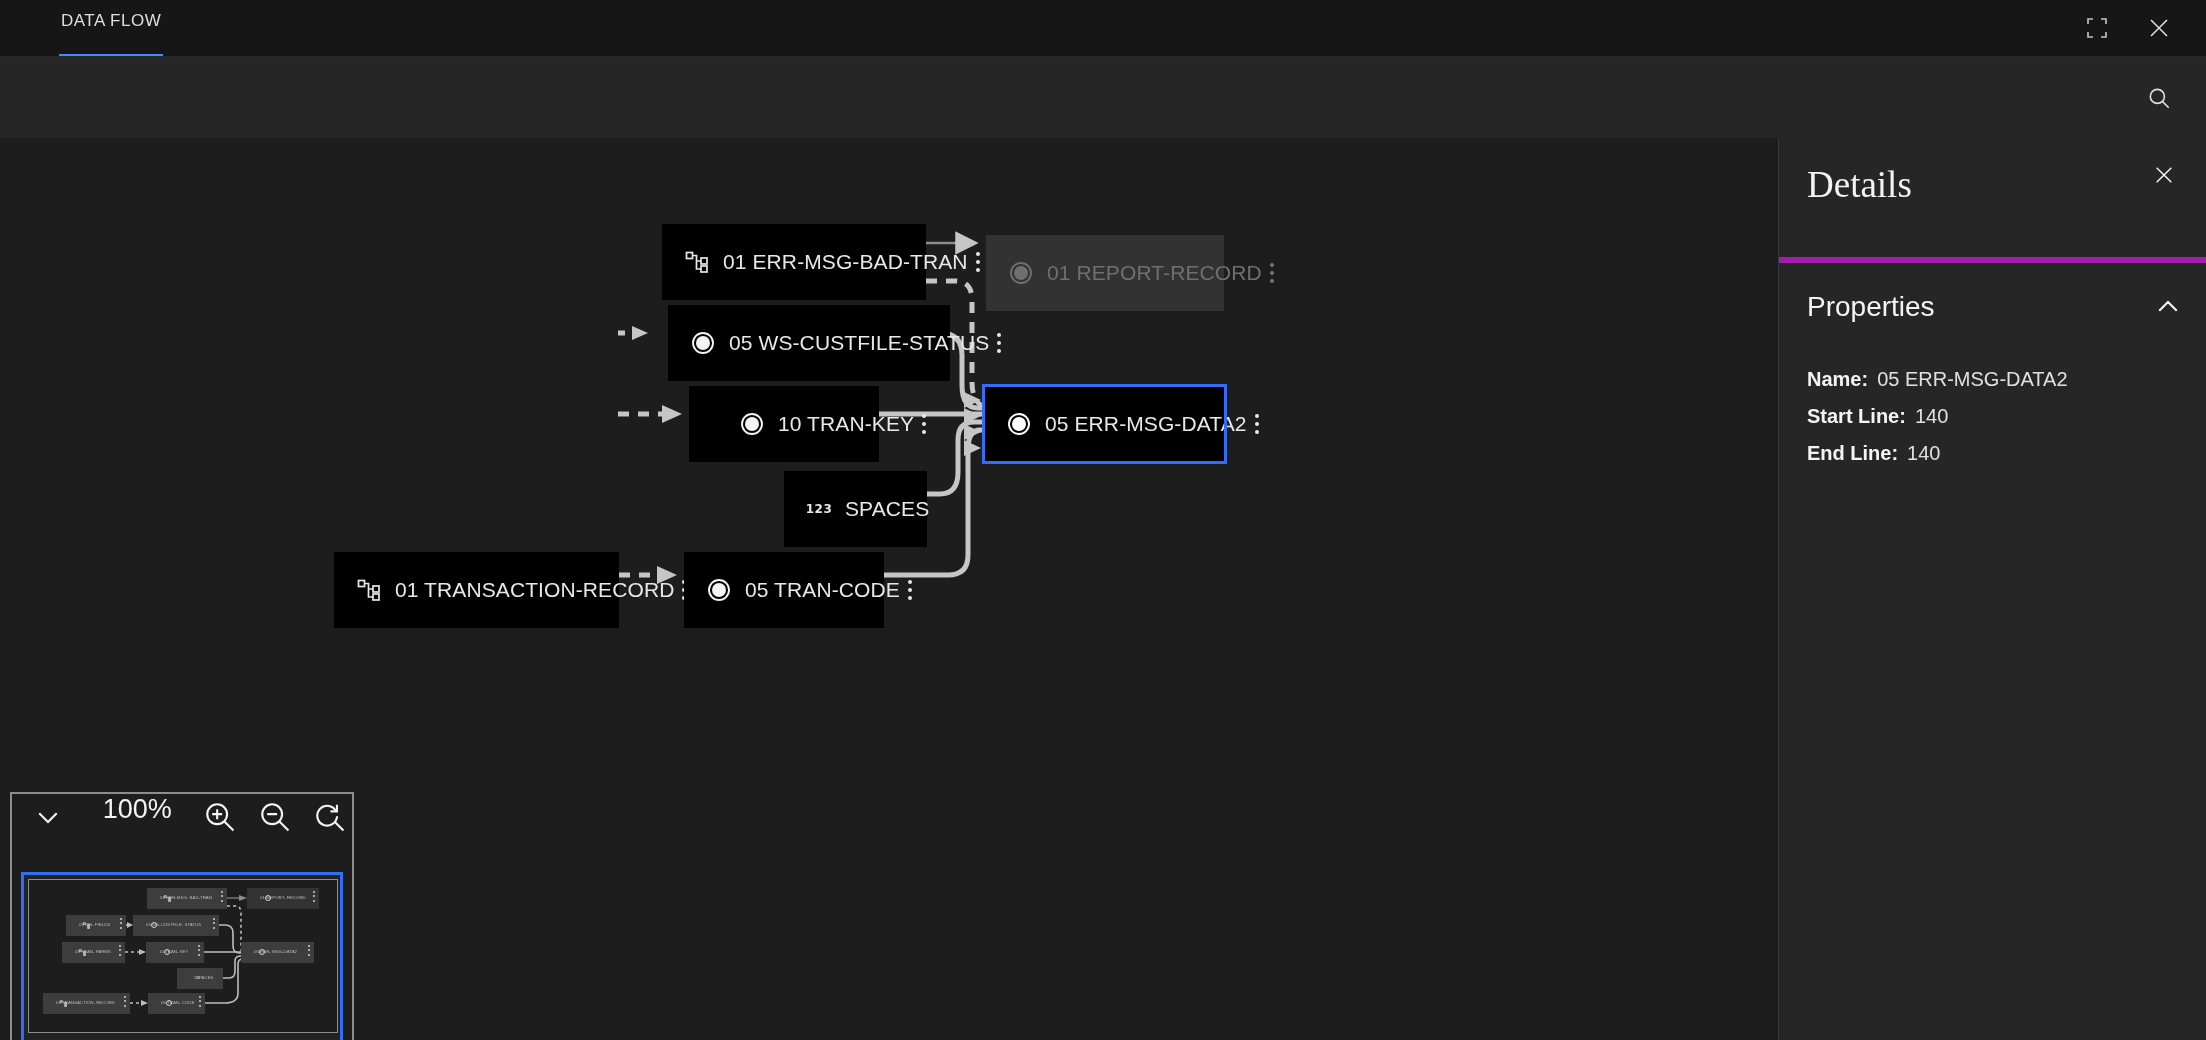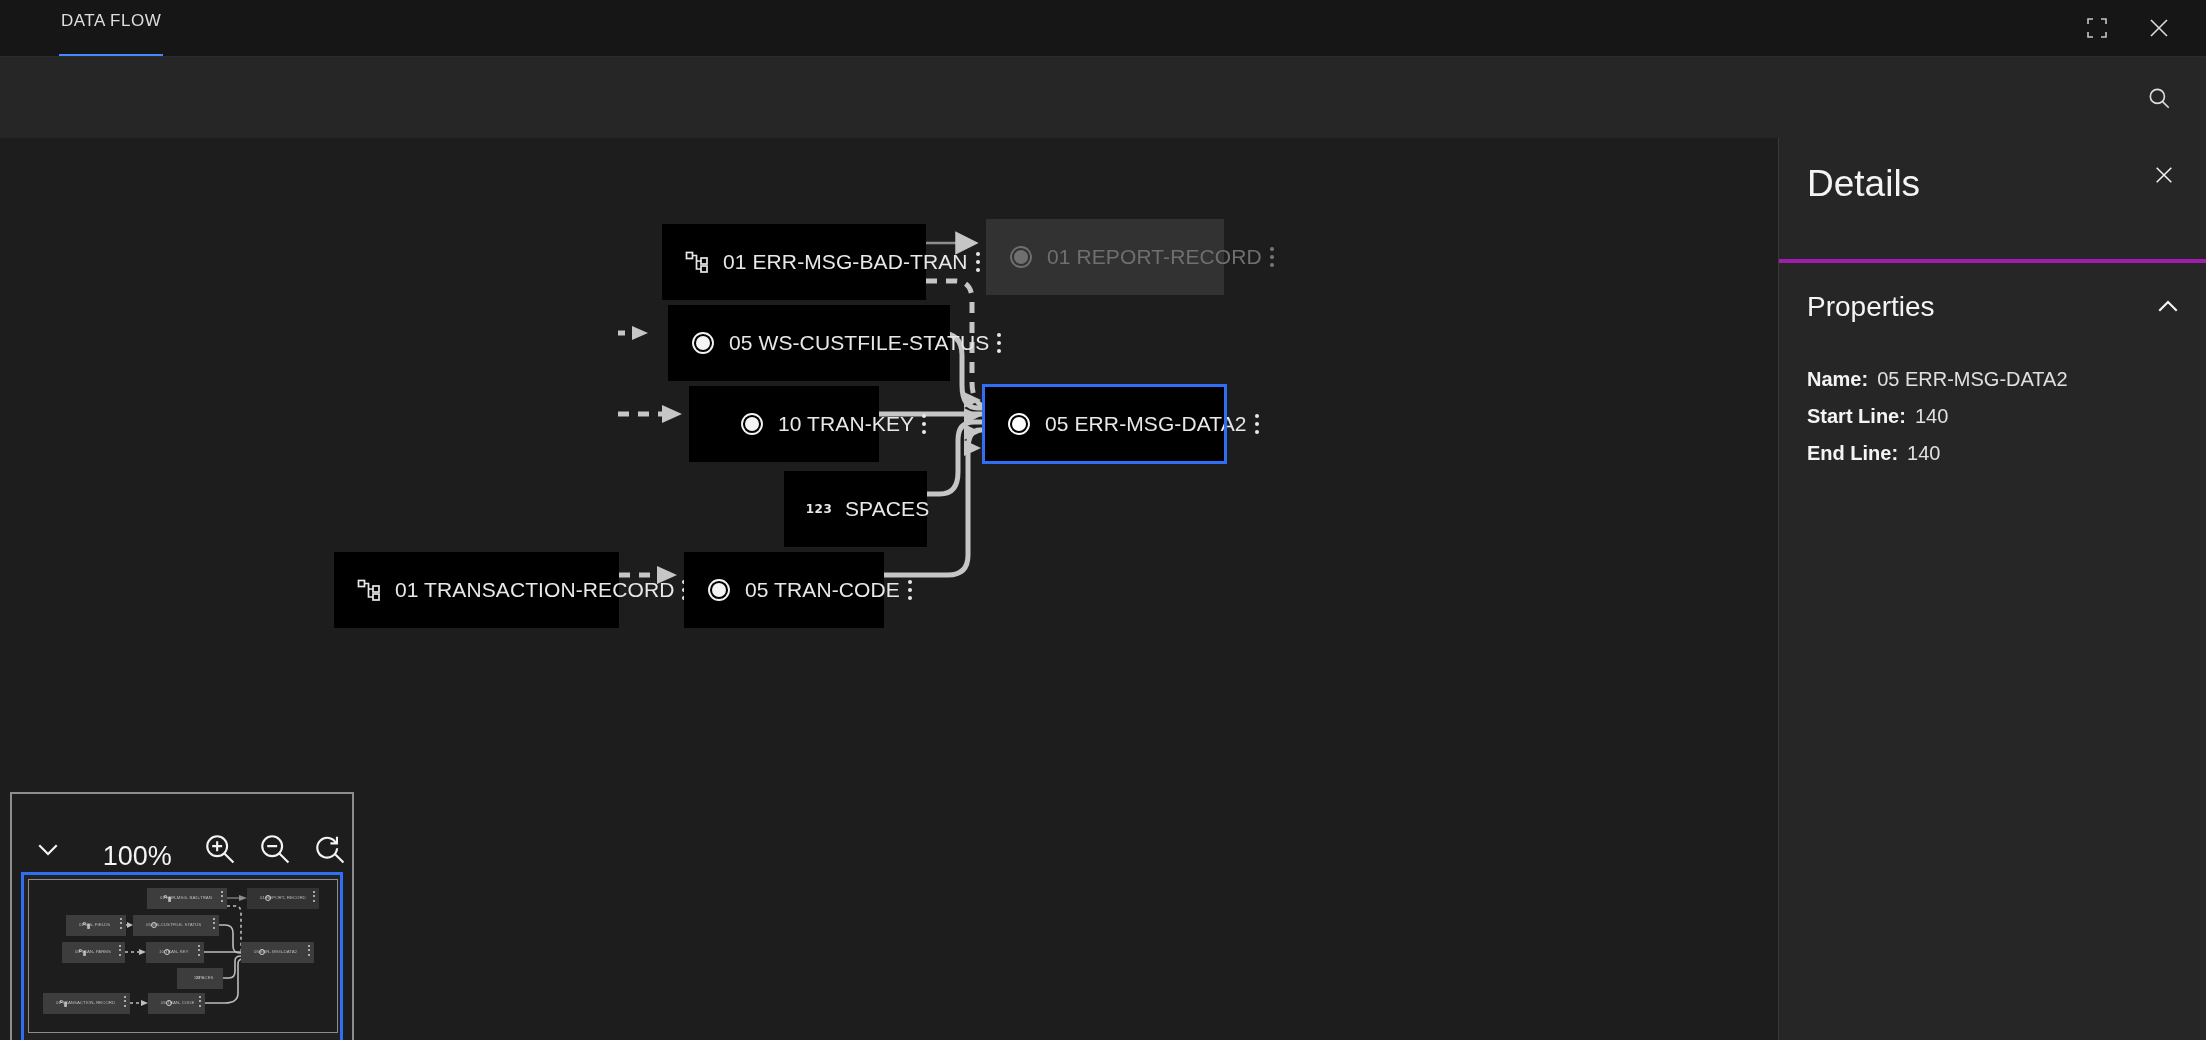--- a/index.html
+++ b/index.html
@@ -122,21 +122,21 @@
   
   .minimap {
     position: absolute;
     left: 10px; top: 654px;
     width: 344px; height: 366px;
     border: 2px solid #8d8d8d;
     background: #1d1d1d;
     z-index: 20;
   }
   .mm-toolbar {
-    height: 78px; display: flex; align-items: flex-end;
+    height: 78px; display: flex; align-items: flex-start;
     padding-left: 14px; gap: 10px;
   }
   .mm-zoomlabel {
     font-size: 27px; color: #f4f4f4; margin: 0 16px 0 22px;
     font-weight: 400;
   }
   .mm-btn { width: 46px; height: 46px; display:flex; align-items:center; justify-content:center; cursor:pointer; }
   .mm-body {
     position: absolute; left: 9px; top: 78px;
     width: 322px; height: 272px;
@@ -168,21 +168,22 @@
 
   
   .details {
     position: absolute; top: 138px; right: 0;
     width: 428px; height: 902px;
     background: #262626;
     border-left: 1px solid #393939;
   }
   .details-head {
     height: 125px; position: relative;
-    border-bottom: 4px solid #a21caf;
+    border-bottom: 6px solid #a21caf;
+    font-family: Liberation Serif, serif;
   }
   .details-title {
     position: absolute; left: 28px; top: 25px;
     font-size: 37px; font-weight: 400; color: #f4f4f4;
   }
   .details-close {
     position: absolute; right: 22px; top: 17px;
     width: 40px; height: 40px;
     display:flex;align-items:center;justify-content:center;cursor:pointer;
   }
@@ -272,21 +273,21 @@
       </svg>
     </span>
     <span class="node-label">01 ERR-MSG-BAD-TRAN</span>
     <span class="node-menu">
         <i></i>
         <i></i>
         <i></i>
       </span>
   </div>
 
-  <div class="node dim" style="left:986px; top:81px; width:238px;">
+  <div class="node dim" style="left:986px; top:97px; width:238px;">
     <span class="node-icon">
       <svg width="24" height="24" viewBox="0 0 24 24">
         <circle cx="12" cy="12" r="10" fill="none" stroke="#6f6f6f" stroke-width="1.9"></circle>
         <circle cx="12" cy="12" r="7" fill="#6f6f6f"></circle>
       </svg>
     </span>
     <span class="node-label">01 REPORT-RECORD</span>
     <span class="node-menu">
         <i></i>
         <i></i>

